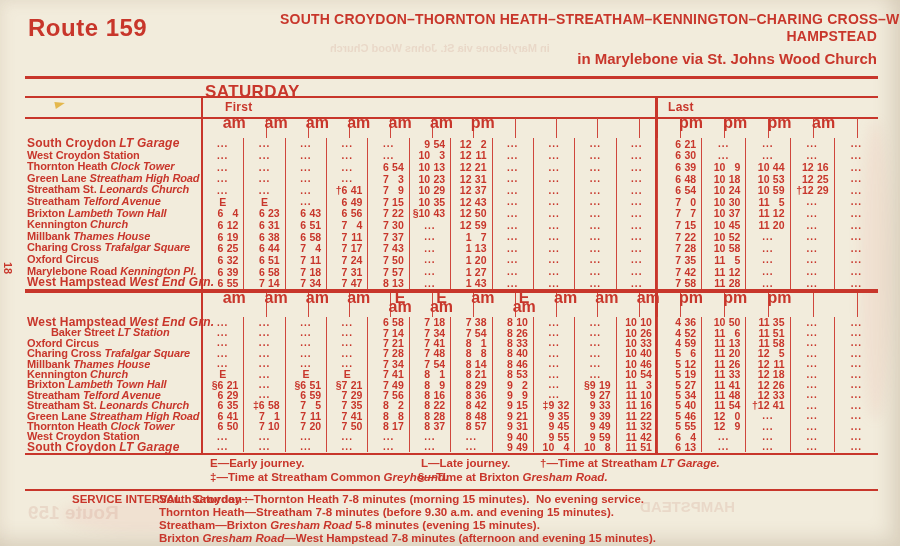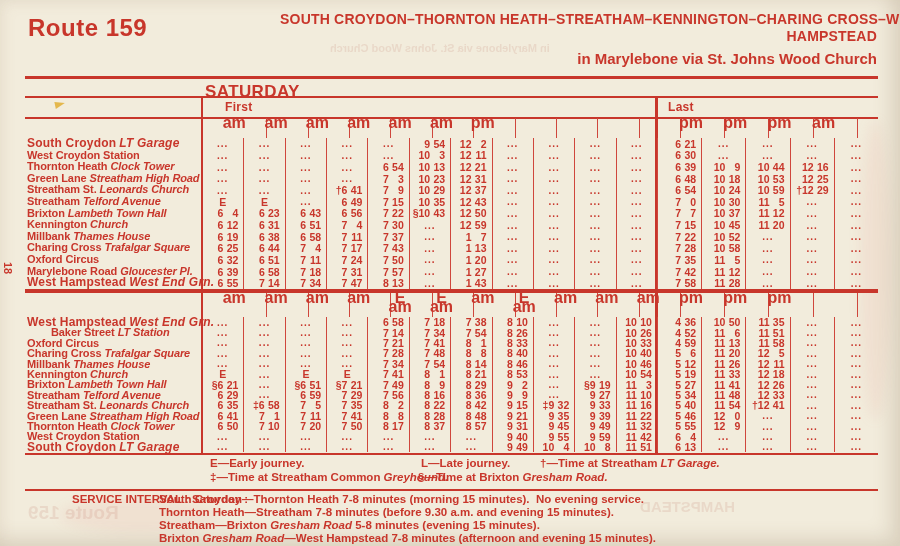--- a/index.html
+++ b/index.html
@@ -78,21 +78,21 @@
       <div class="name-row" style="line-height: 11.62px; height: 11.62px;"><span class="nm">West Croydon Station</span></div>
       <div class="name-row" style="line-height: 11.62px; height: 11.62px;"><span class="nm">Thornton Heath</span><span class="iti">Clock Tower</span></div>
       <div class="name-row" style="line-height: 11.62px; height: 11.62px;"><span class="nm">Green Lane</span><span class="iti">Streatham High Road</span></div>
       <div class="name-row" style="line-height: 11.62px; height: 11.62px;"><span class="nm">Streatham St.</span><span class="iti">Leonards Church</span></div>
       <div class="name-row" style="line-height: 11.62px; height: 11.62px;"><span class="nm">Streatham</span><span class="iti">Telford Avenue</span></div>
       <div class="name-row" style="line-height: 11.62px; height: 11.62px;"><span class="nm">Brixton</span><span class="iti">Lambeth Town Hall</span></div>
       <div class="name-row" style="line-height: 11.62px; height: 11.62px;"><span class="nm">Kennington</span><span class="iti">Church</span></div>
       <div class="name-row" style="line-height: 11.62px; height: 11.62px;"><span class="nm">Millbank</span><span class="iti">Thames House</span></div>
       <div class="name-row" style="line-height: 11.62px; height: 11.62px;"><span class="nm">Charing Cross</span><span class="iti">Trafalgar Square</span></div>
       <div class="name-row" style="line-height: 11.62px; height: 11.62px;"><span class="nm">Oxford Circus</span></div>
-      <div class="name-row" style="line-height: 11.62px; height: 11.62px;"><span class="nm">Marylebone Road</span><span class="iti">Gloucester Pl.</span></div>
+      <div class="name-row" style="line-height: 11.62px; height: 11.62px;"><span class="nm">Marylebone Road</span><span class="iti">Kennington Pl.</span></div>
       <div class="name-row terminal" style="line-height: 11.62px; height: 11.62px;"><span class="nm">West Hampstead</span><span class="iti">West End Grn.</span></div>
     </div>
   <div id="grid-top" class="grid" style="top:118px;grid-template-rows:20px repeat(13,11.62px);">
       <div class="hcell nb">
         <span class="period">am</span>
       </div>
       <div class="hcell">
         <span class="period">am</span>
       </div>
       <div class="hcell">

